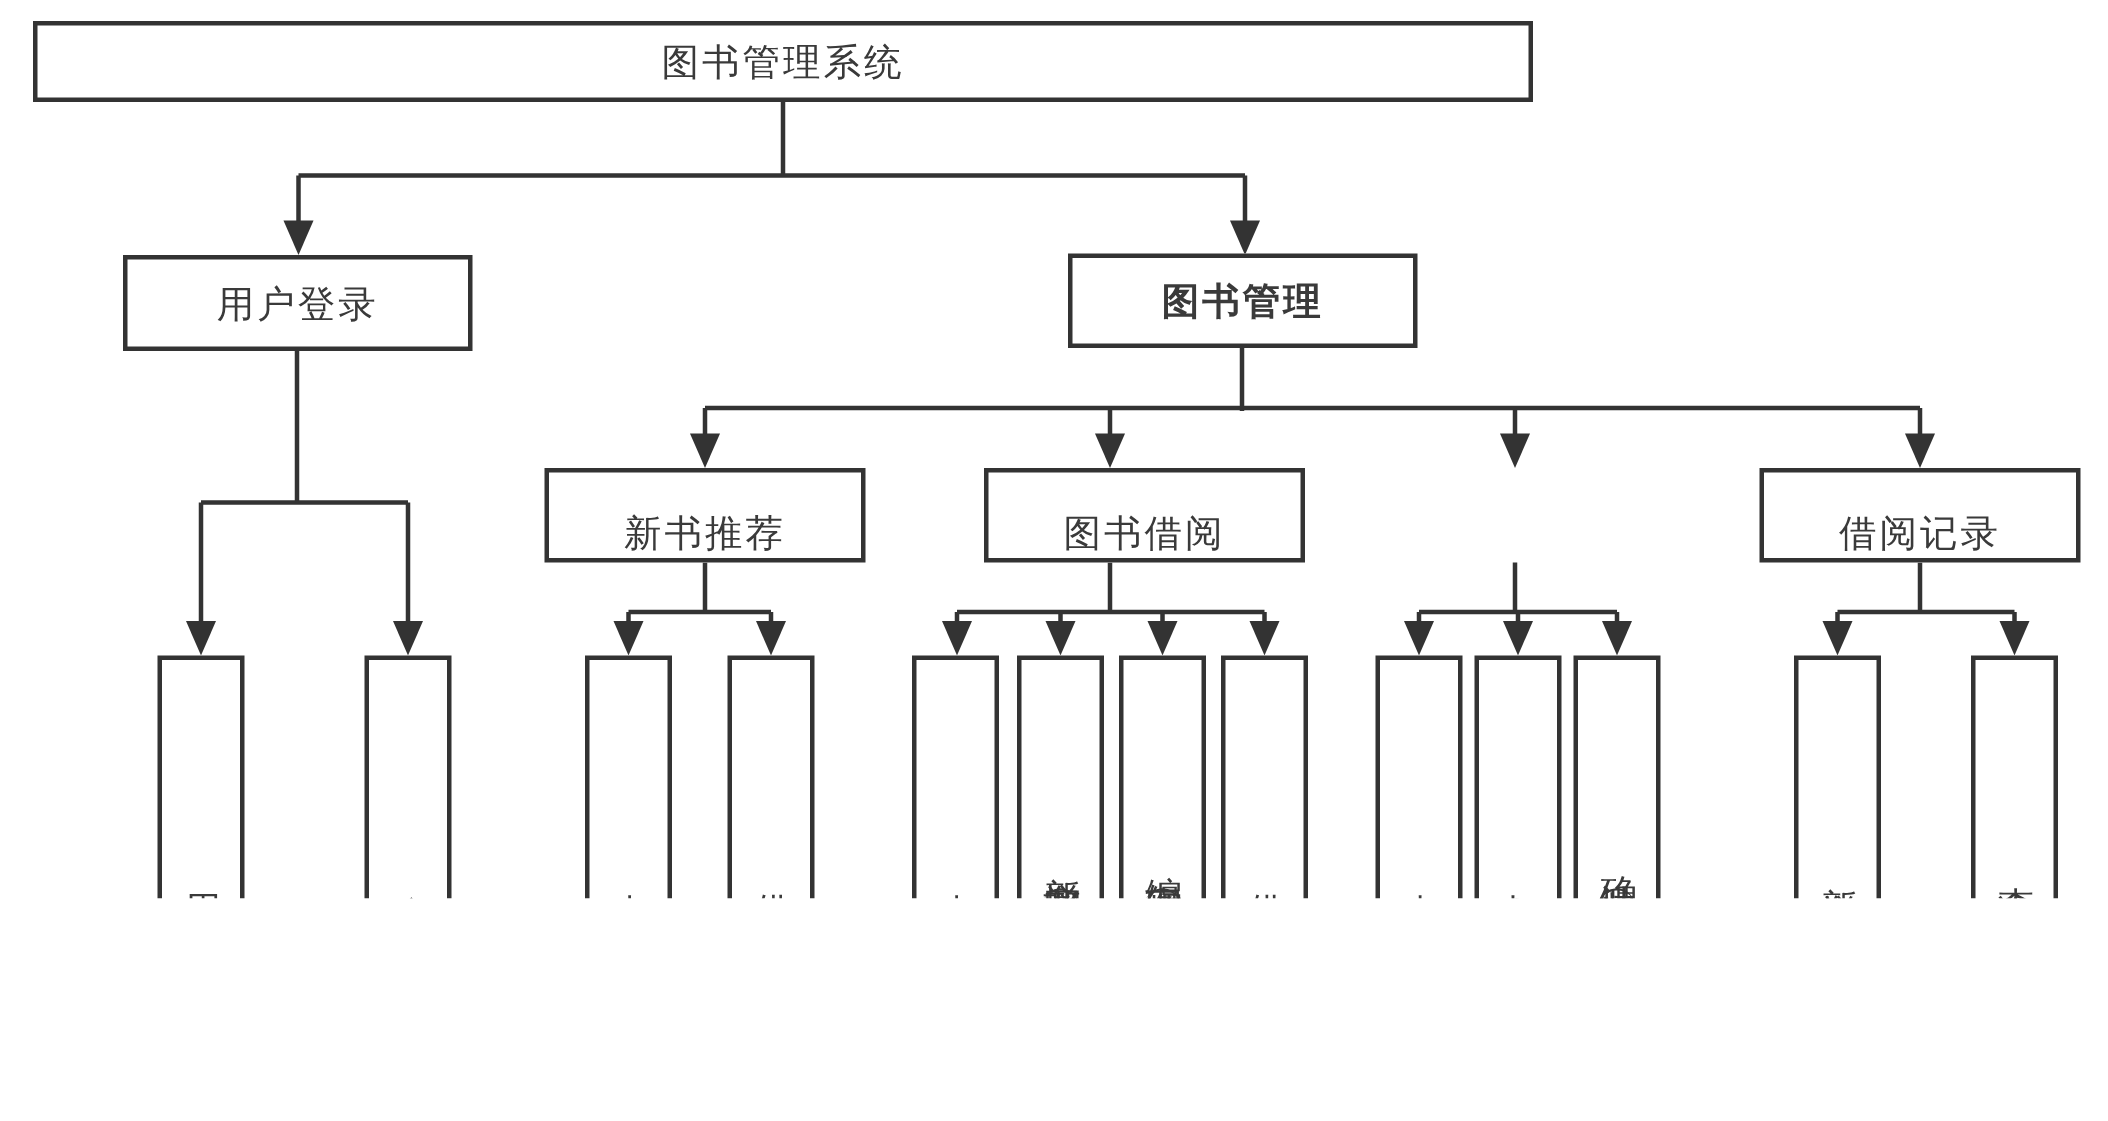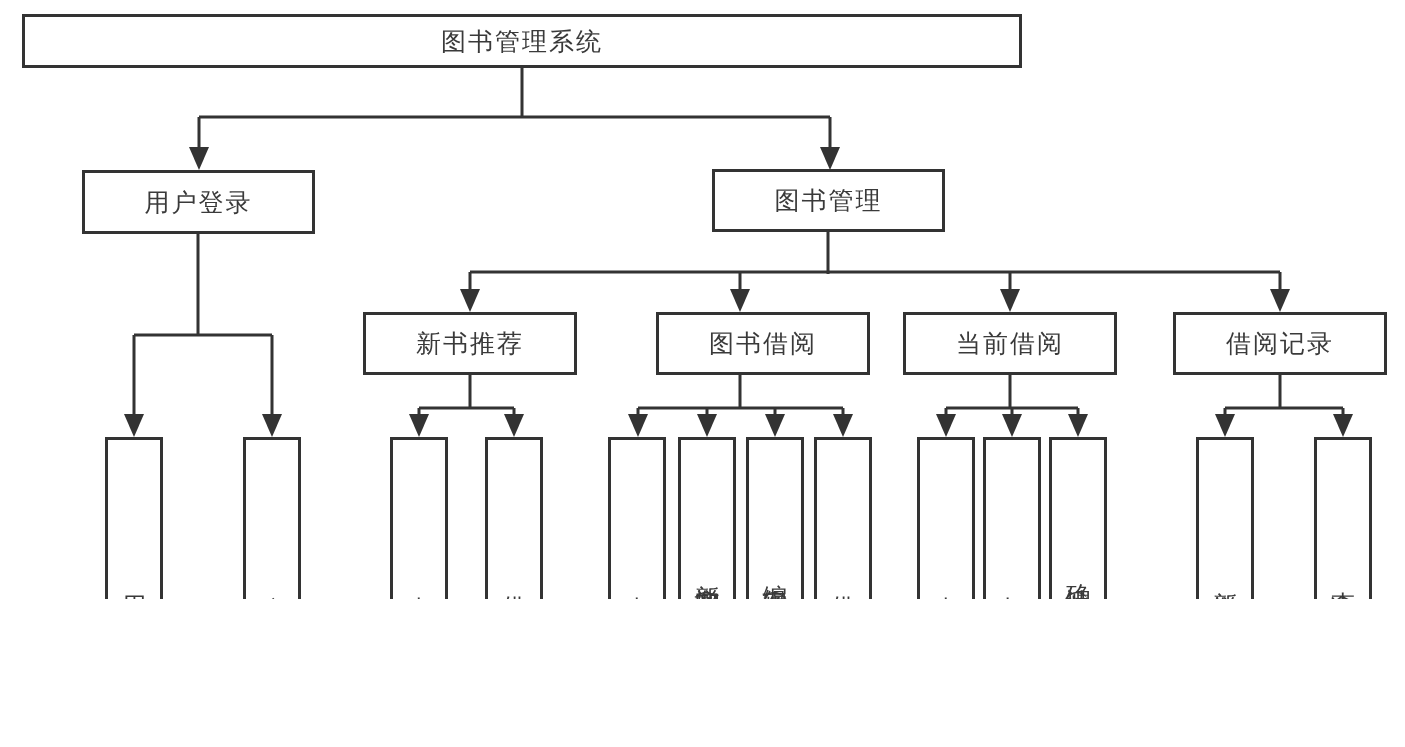--- a/index.html
+++ b/index.html
@@ -42,22 +42,22 @@
     color: var(--text, #3a3a3a);
   }
   .hlabel {
     font-size: 25px;
     letter-spacing: 2px;
     white-space: nowrap;
     color: var(--text, #3a3a3a);
   }
   .rootbox  { left: 22px;  top: 14px;  width: 1000px; height: 54px; }
   .l2box-a  { left: 82px;  top: 170px; width: 233px;  height: 64px; }
-  .l2box-b  { left: 712px; top: 169px; width: 233px;  height: 63px; }
-  .gbox     { top: 312px;  width: 214px; height: 63px; }
+  .l2box-b  { left: 712px; top: 169px; width: 233px;  height: 63px; font-weight: bold; }
+  .gbox     { top: 312px;  width: 214px; height: 63px; align-items: flex-end; }
   .vbox     { top: 437px;  width: 58px;  height: 298px; }
   .vlabel {
     writing-mode: vertical-rl;
     text-orientation: mixed;
     font-size: 25px;
     letter-spacing: 5px;
     line-height: 1;
     color: var(--text, #3a3a3a);
   }
   .watermark {
@@ -125,23 +125,20 @@
   <div class="node l2box-b">
     <span class="hlabel">图书管理</span>
   </div>
 
   <div class="node gbox" style="left:363px">
     <span class="hlabel">新书推荐</span>
   </div>
   <div class="node gbox" style="left:656px">
     <span class="hlabel">图书借阅</span>
   </div>
-  <div class="node gbox" style="left:903px">
-    <span class="hlabel">当前借阅</span>
-  </div>
   <div class="node gbox" style="left:1173px">
     <span class="hlabel">借阅记录</span>
   </div>
 
   <div class="node vbox" style="left:105px">
     <span class="vlabel">用户登录</span>
   </div>
   <div class="node vbox" style="left:243px">
     <span class="vlabel">注销登录</span>
   </div>

